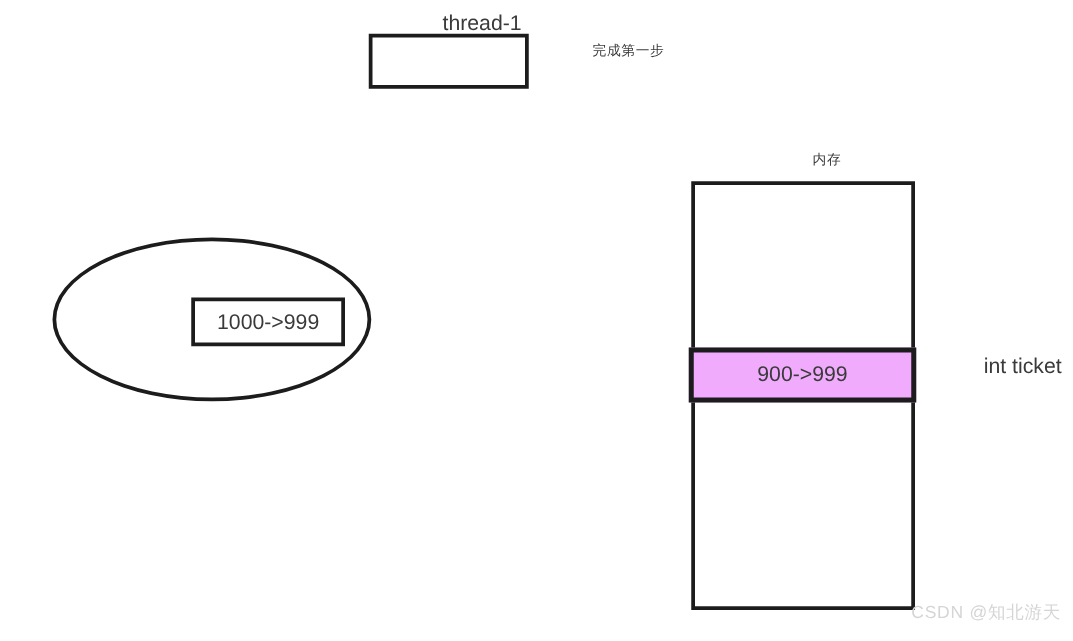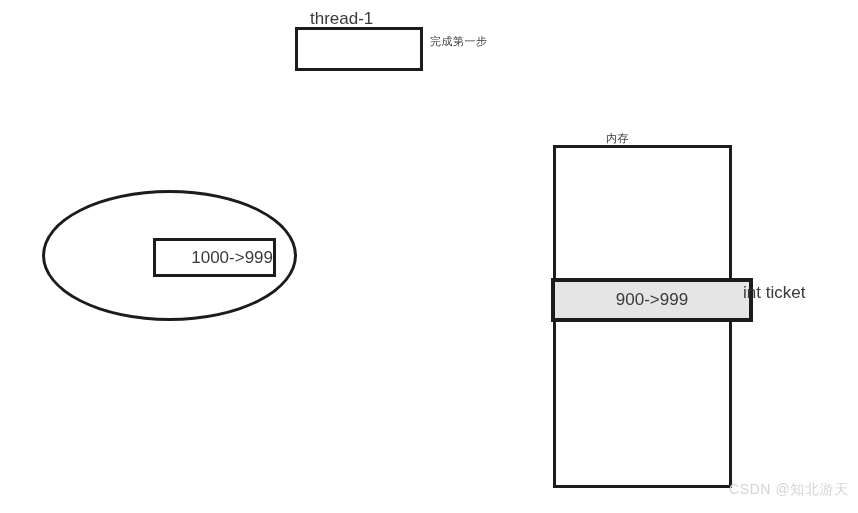--- a/index.html
+++ b/index.html
@@ -18,20 +18,21 @@
     overflow: hidden;
   }
 
   
   .label {
     position: absolute;
     color: #3a3a3a;
     font-size: 17px;
     line-height: 1;
     white-space: nowrap;
+    margin-left: 44px;
   }
   .label.cjk {
     font-size: 11px;
     letter-spacing: 0.5px;
   }
 
   
   #thread-title {
     left: 310px;
     top: 10px;
@@ -67,51 +68,51 @@
     position: absolute;
     left: 153px;
     top: 238px;
     width: 123px;
     height: 39px;
     border: 3px solid #1c1c1c;
     background: #ffffff;
     box-sizing: border-box;
     display: flex;
     align-items: center;
-    justify-content: flex-end;
+    justify-content: center;
   }
   #local-var-box .val {
     position: static;
     font-size: 17px;
     color: #3a3a3a;
   }
 
   
   #memory-title {
     left: 606px;
-    top: 133px;
+    top: 123px;
   }
   #memory-box {
     position: absolute;
     left: 553px;
     top: 145px;
     width: 179px;
     height: 343px;
     border: 3px solid #1c1c1c;
     background: #ffffff;
     box-sizing: border-box;
   }
   #ticket-cell {
     position: absolute;
     left: 551px;
     top: 278px;
-    width: 202px;
+    width: 182px;
     height: 44px;
     border: 4px solid #1c1c1c;
-    background: #e5e5e5;
+    background: #f0abfc;
     box-sizing: border-box;
     display: flex;
     align-items: center;
     justify-content: center;
   }
   #ticket-cell .val {
     position: static;
     font-size: 17px;
     color: #3a3a3a;
   }

